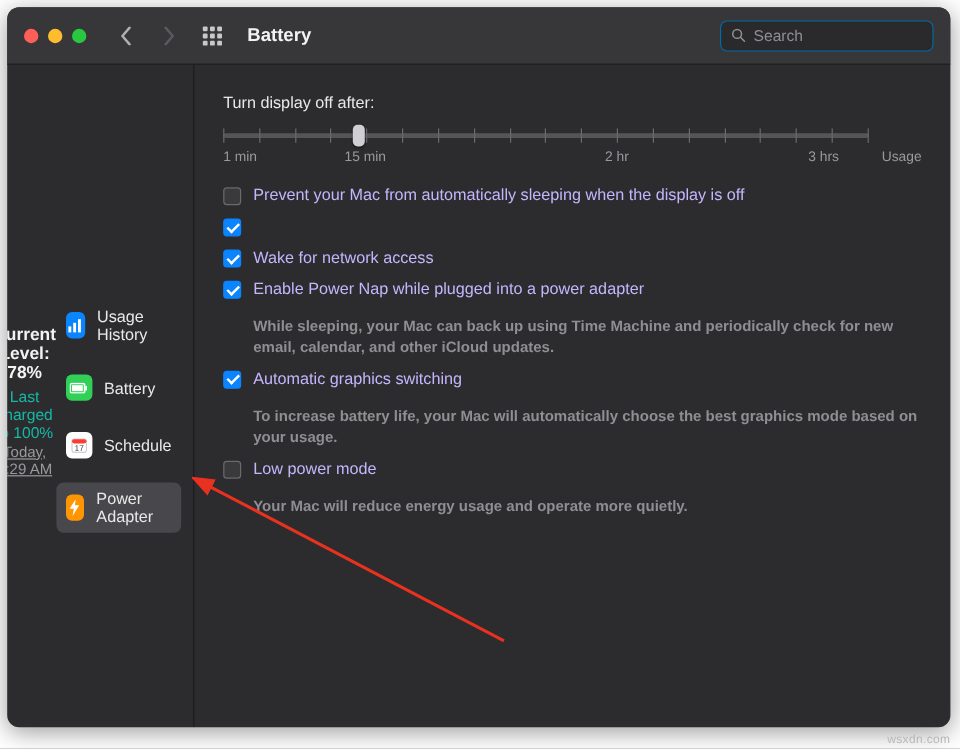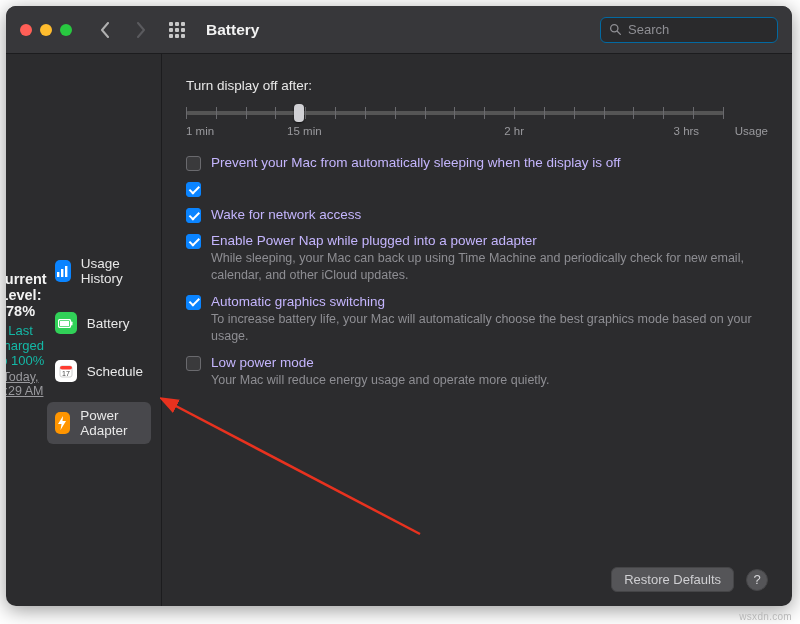--- a/index.html
+++ b/index.html
@@ -115,21 +115,21 @@
   }
   .slider-marks {
     display:flex; font-size:11.5px; color:#9a9a9e;
     position:relative; height:16px; margin-bottom:14px;
   }
   .mark { position:absolute; transform:translateX(-50%);}
   .options { display:flex; flex-direction:column; gap:10px; font-size:13.5px;}
   .opt { display:flex; align-items:flex-start; gap:10px; }
   .opt .text { flex:1; }
   .opt .label { color:#c4b5fd; }
-  .opt .desc { color:#8e8e93; font-size:12.5px; margin-top:2px; line-height:1.35;}
+  .opt .desc { color:#8e8e93; font-size:12.5px; margin-top:16px; line-height:1.35;font-weight:bold;}
   .chk {
     width:15px; height:15px; border-radius:3px;
     border:1px solid #6a6a6e;
     background:#3a3a3c;
     display:flex; align-items:center; justify-content:center;
     margin-top:1px;
     flex-shrink:0;
   }
   .chk.on { background:#0a84ff; border-color:#0a84ff;}
   .chk.on::after {
@@ -345,24 +345,20 @@
         </div>
         <div class="opt">
           <div class="chk"></div>
           <div class="text">
             <div class="label">Low power mode</div>
             <div class="desc">Your Mac will reduce energy usage and operate more quietly.</div>
           </div>
         </div>
       </div>
 
-      <div class="footer">
-        <div class="btn">Restore Defaults</div>
-        <div class="help">?</div>
-      </div>
     </div>
   </div>
 </div>
 
 <svg class="arrow-annot" width="280" height="150">
   <defs>
     <marker id="ah" markerWidth="10" markerHeight="10" refX="2" refY="3" orient="auto">
       <path d="M0,0 L0,6 L8,3 z" fill="#e8321f"></path>
     </marker>
   </defs>

